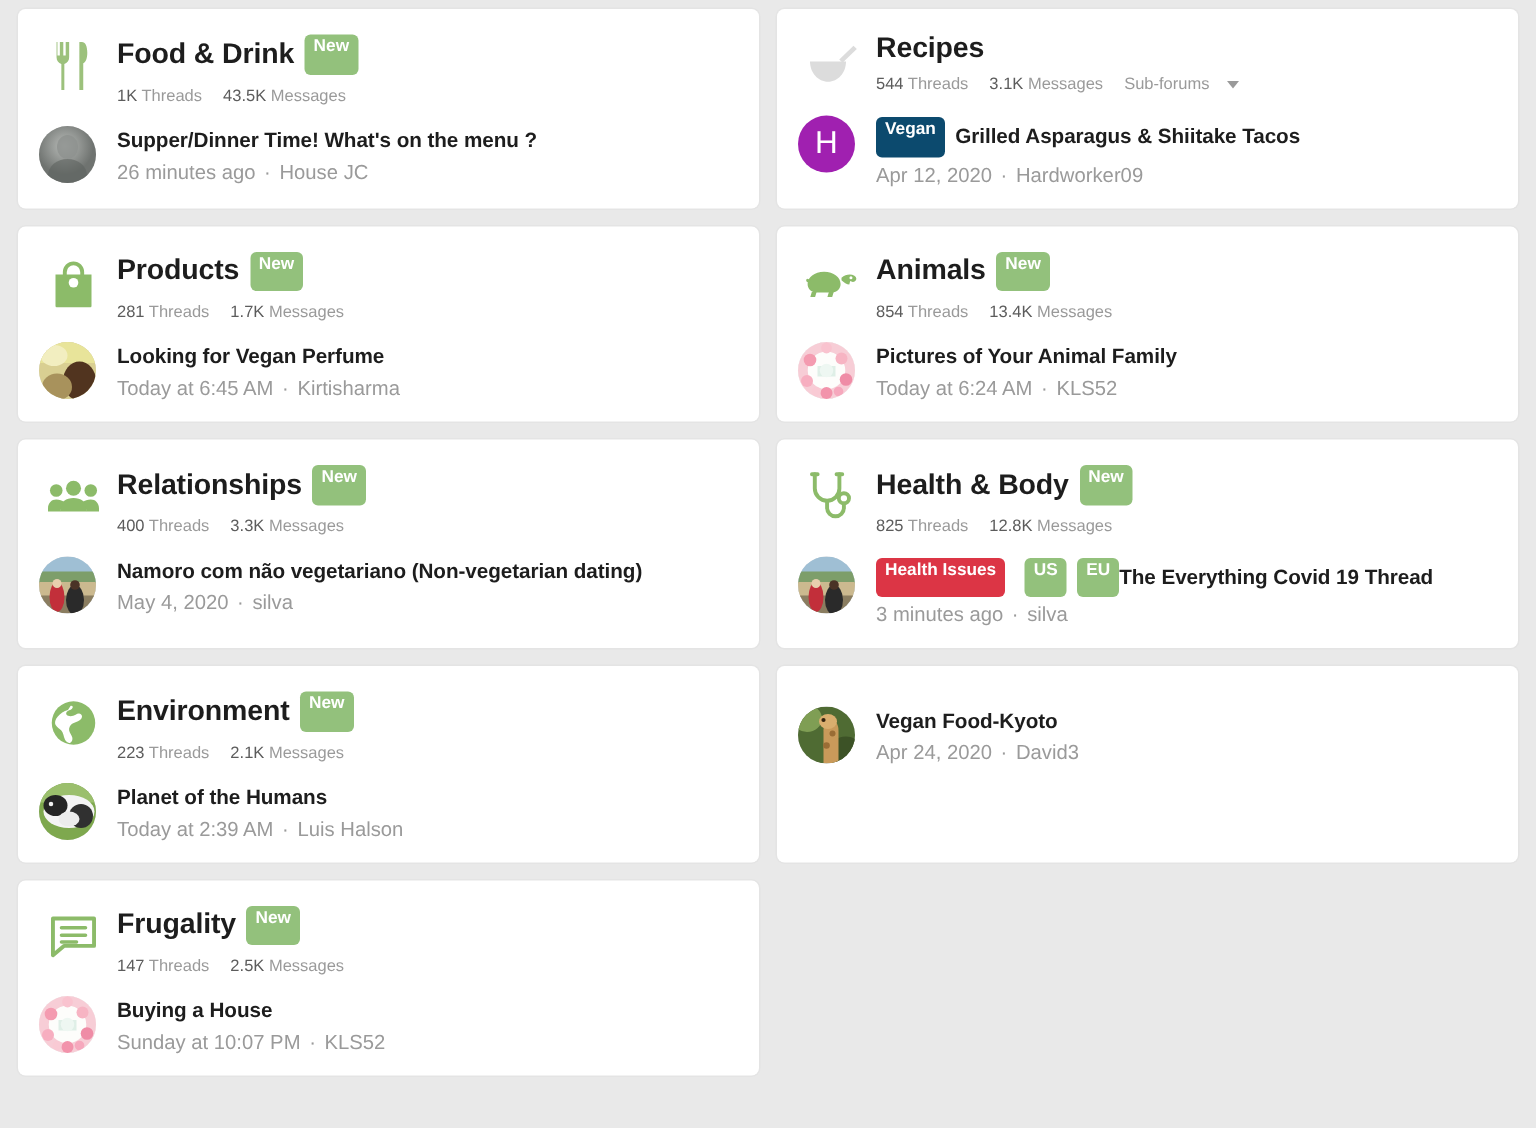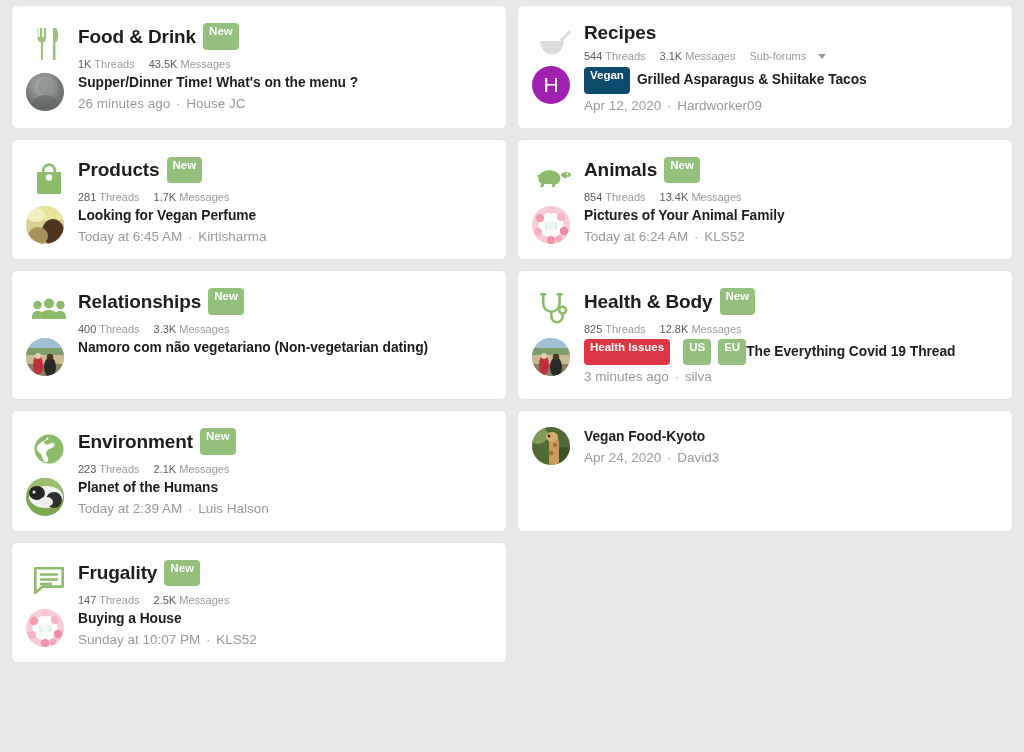--- a/index.html
+++ b/index.html
@@ -107,20 +107,21 @@
     border-left: 4px solid transparent;
     border-right: 4px solid transparent;
     border-top: 5px solid #9a9a9a;
     margin-left: 12px;
   }
 
   
   .node-last {
     display: flex;
     align-items: flex-start;
+    margin-top: 11px;
   }
   .avatar {
     width: 38px; height: 38px;
     min-width: 38px;
     border-radius: 50%;
     margin-right: 14px;
     overflow: hidden;
     background: #d8d8d8;
     position: relative;
   }
@@ -353,20 +354,21 @@
             <ellipse cx="12" cy="27" rx="5" ry="10" fill="#c22f3a"></ellipse>
             <ellipse cx="24" cy="29" rx="6" ry="10" fill="#2a2a2a"></ellipse>
             <circle cx="12" cy="18" r="3" fill="#e8cfae"></circle>
             <circle cx="24" cy="19" r="3.2" fill="#4a3326"></circle>
           </svg>
         </div>
         <div class="last-info">
           <div class="last-title-row">
             <a class="last-title">Namoro com não vegetariano (Non-vegetarian dating)</a>
           </div>
+          <div class="last-sub"><span>May 4, 2020</span><span class="dot-sep"> · </span><span>silva</span></div>
         </div>
       </div>
     </div>
     <div class="node-card">
       <div class="node-head">
         <div class="node-icon">
           <svg width="30" height="34" viewBox="0 0 30 34">
             <path fill="none" stroke="#8cbb69" stroke-width="2.6" stroke-linecap="round" d="M3.2 2.2v9.4a8.2 8.2 0 0 0 16.4 0V2.2"></path>
             <path fill="none" stroke="#8cbb69" stroke-width="2.6" stroke-linecap="round" d="M1.3 2.2h3.8M17.7 2.2h3.8"></path>
             <path fill="none" stroke="#8cbb69" stroke-width="2.6" stroke-linecap="round" d="M11.4 20v4.6a5.6 5.6 0 0 0 11.2 0v-3"></path>

